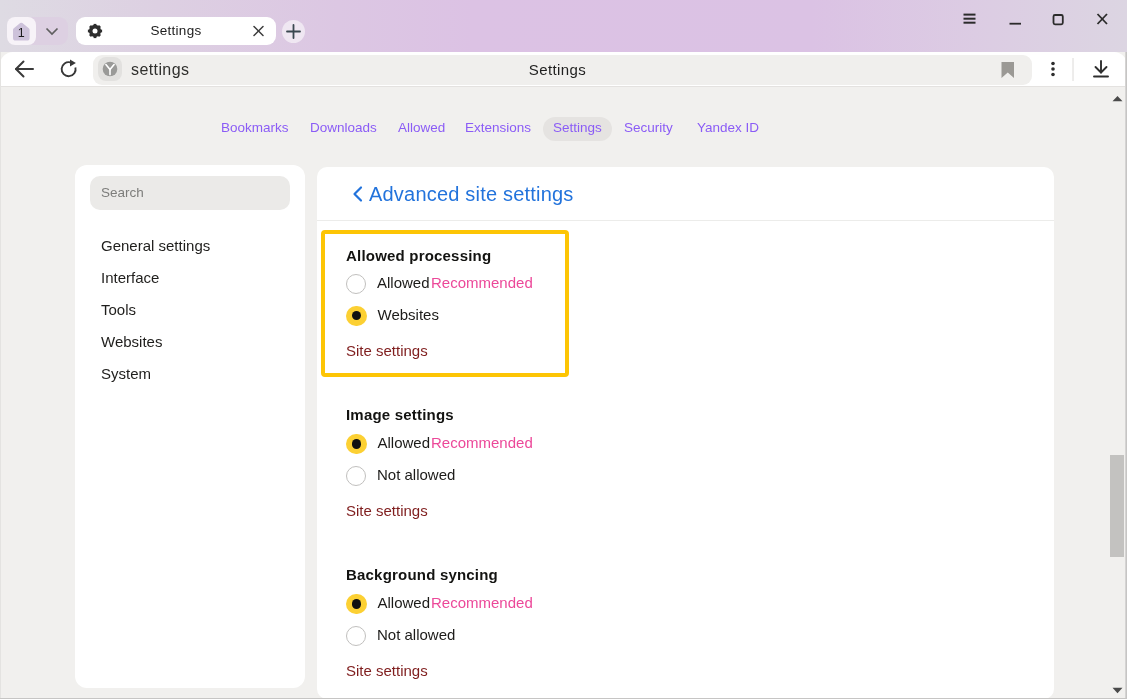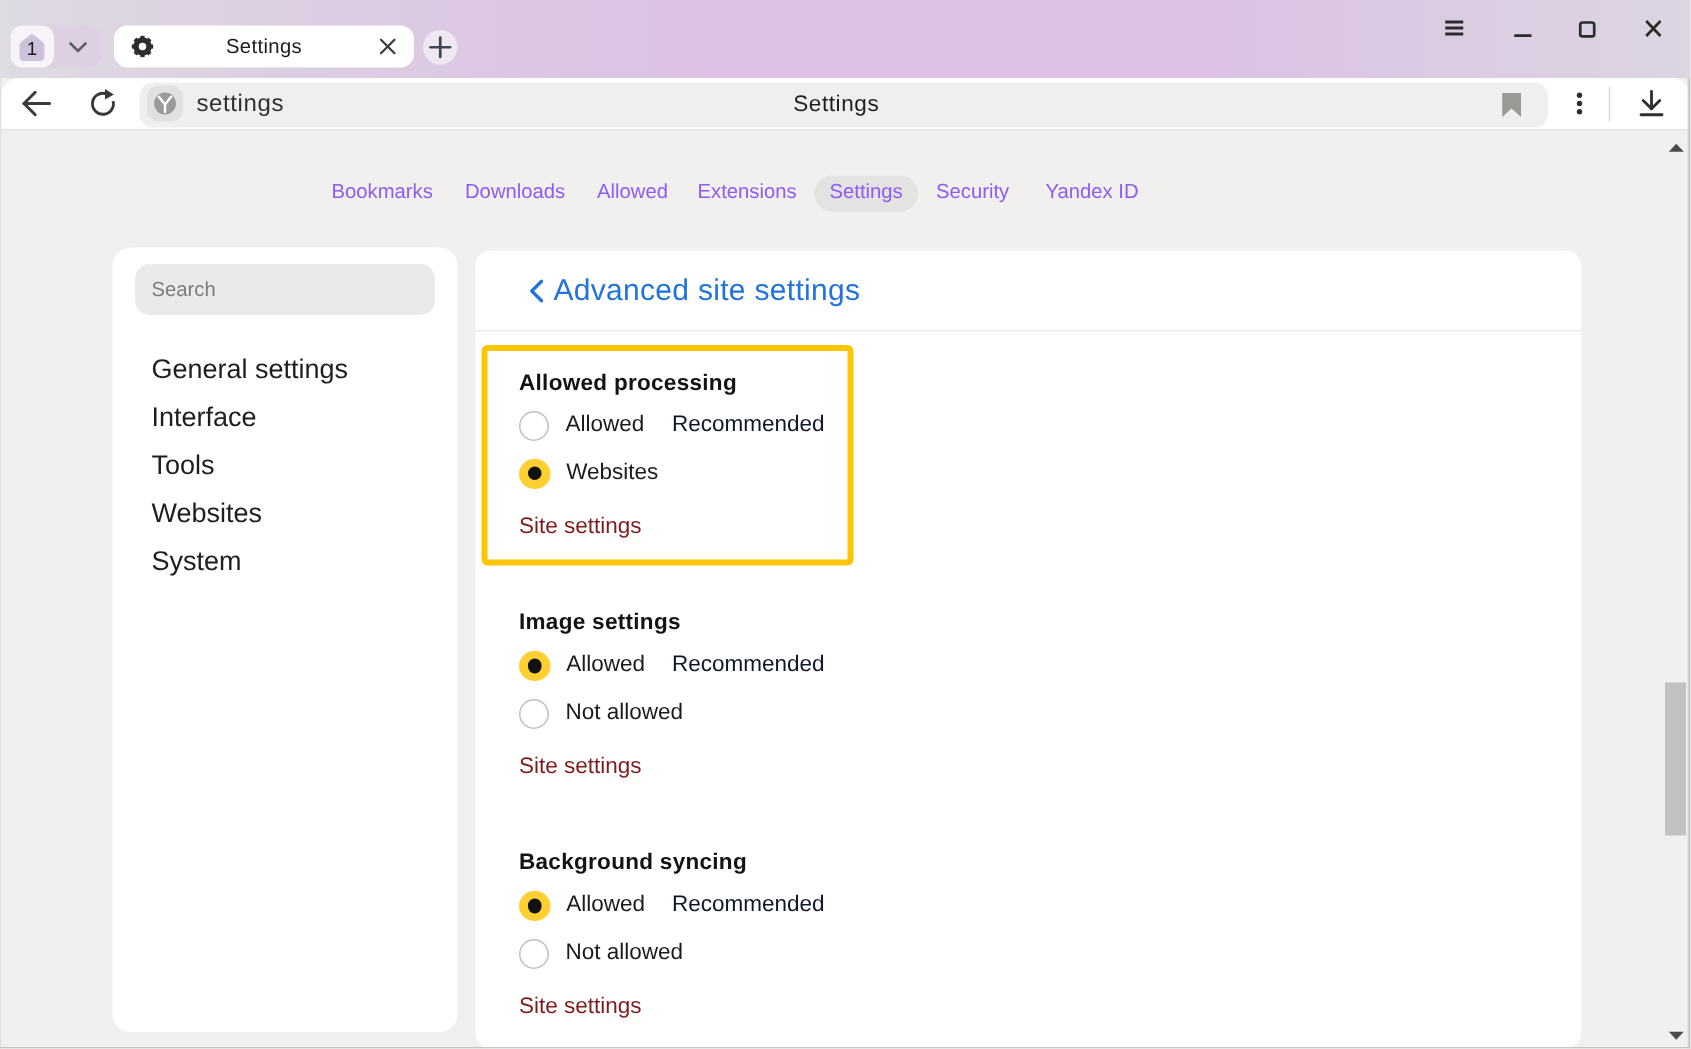--- a/index.html
+++ b/index.html
@@ -28,36 +28,36 @@
 #pagetitle { position:absolute; left:0; top:0; width:929px; height:30px; line-height:30px; text-align:center; font-size:15px; letter-spacing:0.4px; color:#1f1f1f; }
 
 
 #navrow { position:absolute; top:35px; left:0; width:1127px; height:50px; }
 .nav { position:absolute; top:28.5px; height:24px; line-height:24px; font-size:13.5px; color:#8b5cf6; }
 #navpill { position:absolute; left:543px; top:29.5px; width:69px; height:24px; border-radius:12px; background:#e5e3e1; }
 
 #sidebar { position:absolute; left:75px; top:113px; width:230px; height:523px; background:#fff; border-radius:12px; }
 #search { position:absolute; left:15px; top:11px; width:200px; height:34px; border-radius:10px; background:#ebeae8;
   font-size:13.5px; color:#7d7d7b; line-height:34px; padding-left:11px; }
-.side-item { position:absolute; left:26px; height:32px; line-height:32px; font-size:18px; color:#1f1e1c; }
+.side-item { position:absolute; left:26px; height:32px; line-height:32px; font-size:15px; color:#1f1e1c; }
 
 #maincard { position:absolute; left:317px; top:115px; width:737px; height:532px; background:#fff; border-radius:10px; }
 #hdr { position:absolute; left:0; top:0; width:725px; height:53px;margin-left:24px; }
 #hdrtext { position:absolute; left:28px; top:16px; font-size:20px; letter-spacing:0.2px; color:#2273dc; }
 #divider { position:absolute; left:0; top:53px; width:737px; height:1px; background:#ececea; }
 
 #ybox { position:absolute; left:3.5px; top:63px; width:248px; height:147px; border:4.5px solid #fdc504; border-radius:4px; }
 
 .sect-h { position:absolute; left:29px; font-size:15px; font-weight:bold; letter-spacing:0.2px; color:#131311; height:22px; line-height:22px; }
 .row { position:absolute; left:29px; height:28px; display:flex; align-items:flex-start; }
 .radio { width:20px; height:20px; border-radius:50%; background:#fff; border:1.3px solid #c1c0be; }
 .radio.sel { width:20.5px; height:20.5px; background:#fcd033; border:none; display:flex; align-items:center; justify-content:center; }
 .radio.sel::after { content:""; width:9.4px; height:9.4px; border-radius:50%; background:#111111; }
 .rlabel { margin-left:11px; font-size:15px; color:#1c1b19; }
-.rec { position:absolute; left:102px; font-size:15px; color:#0f172a; }
+.rec { position:absolute; left:85px; font-size:15px; color:#ec4899; }
 .slink { position:absolute; left:29px; font-size:15px; color:#7f1d1d; height:22px; line-height:22px; }
 
 
 #sthumb { position:absolute; left:1110px; top:403px; width:14px; height:102px; background:#c3c2c0; }
 </style>
 </head>
 <body>
 
 <div id="titlebar">
   <div id="tabctr">

